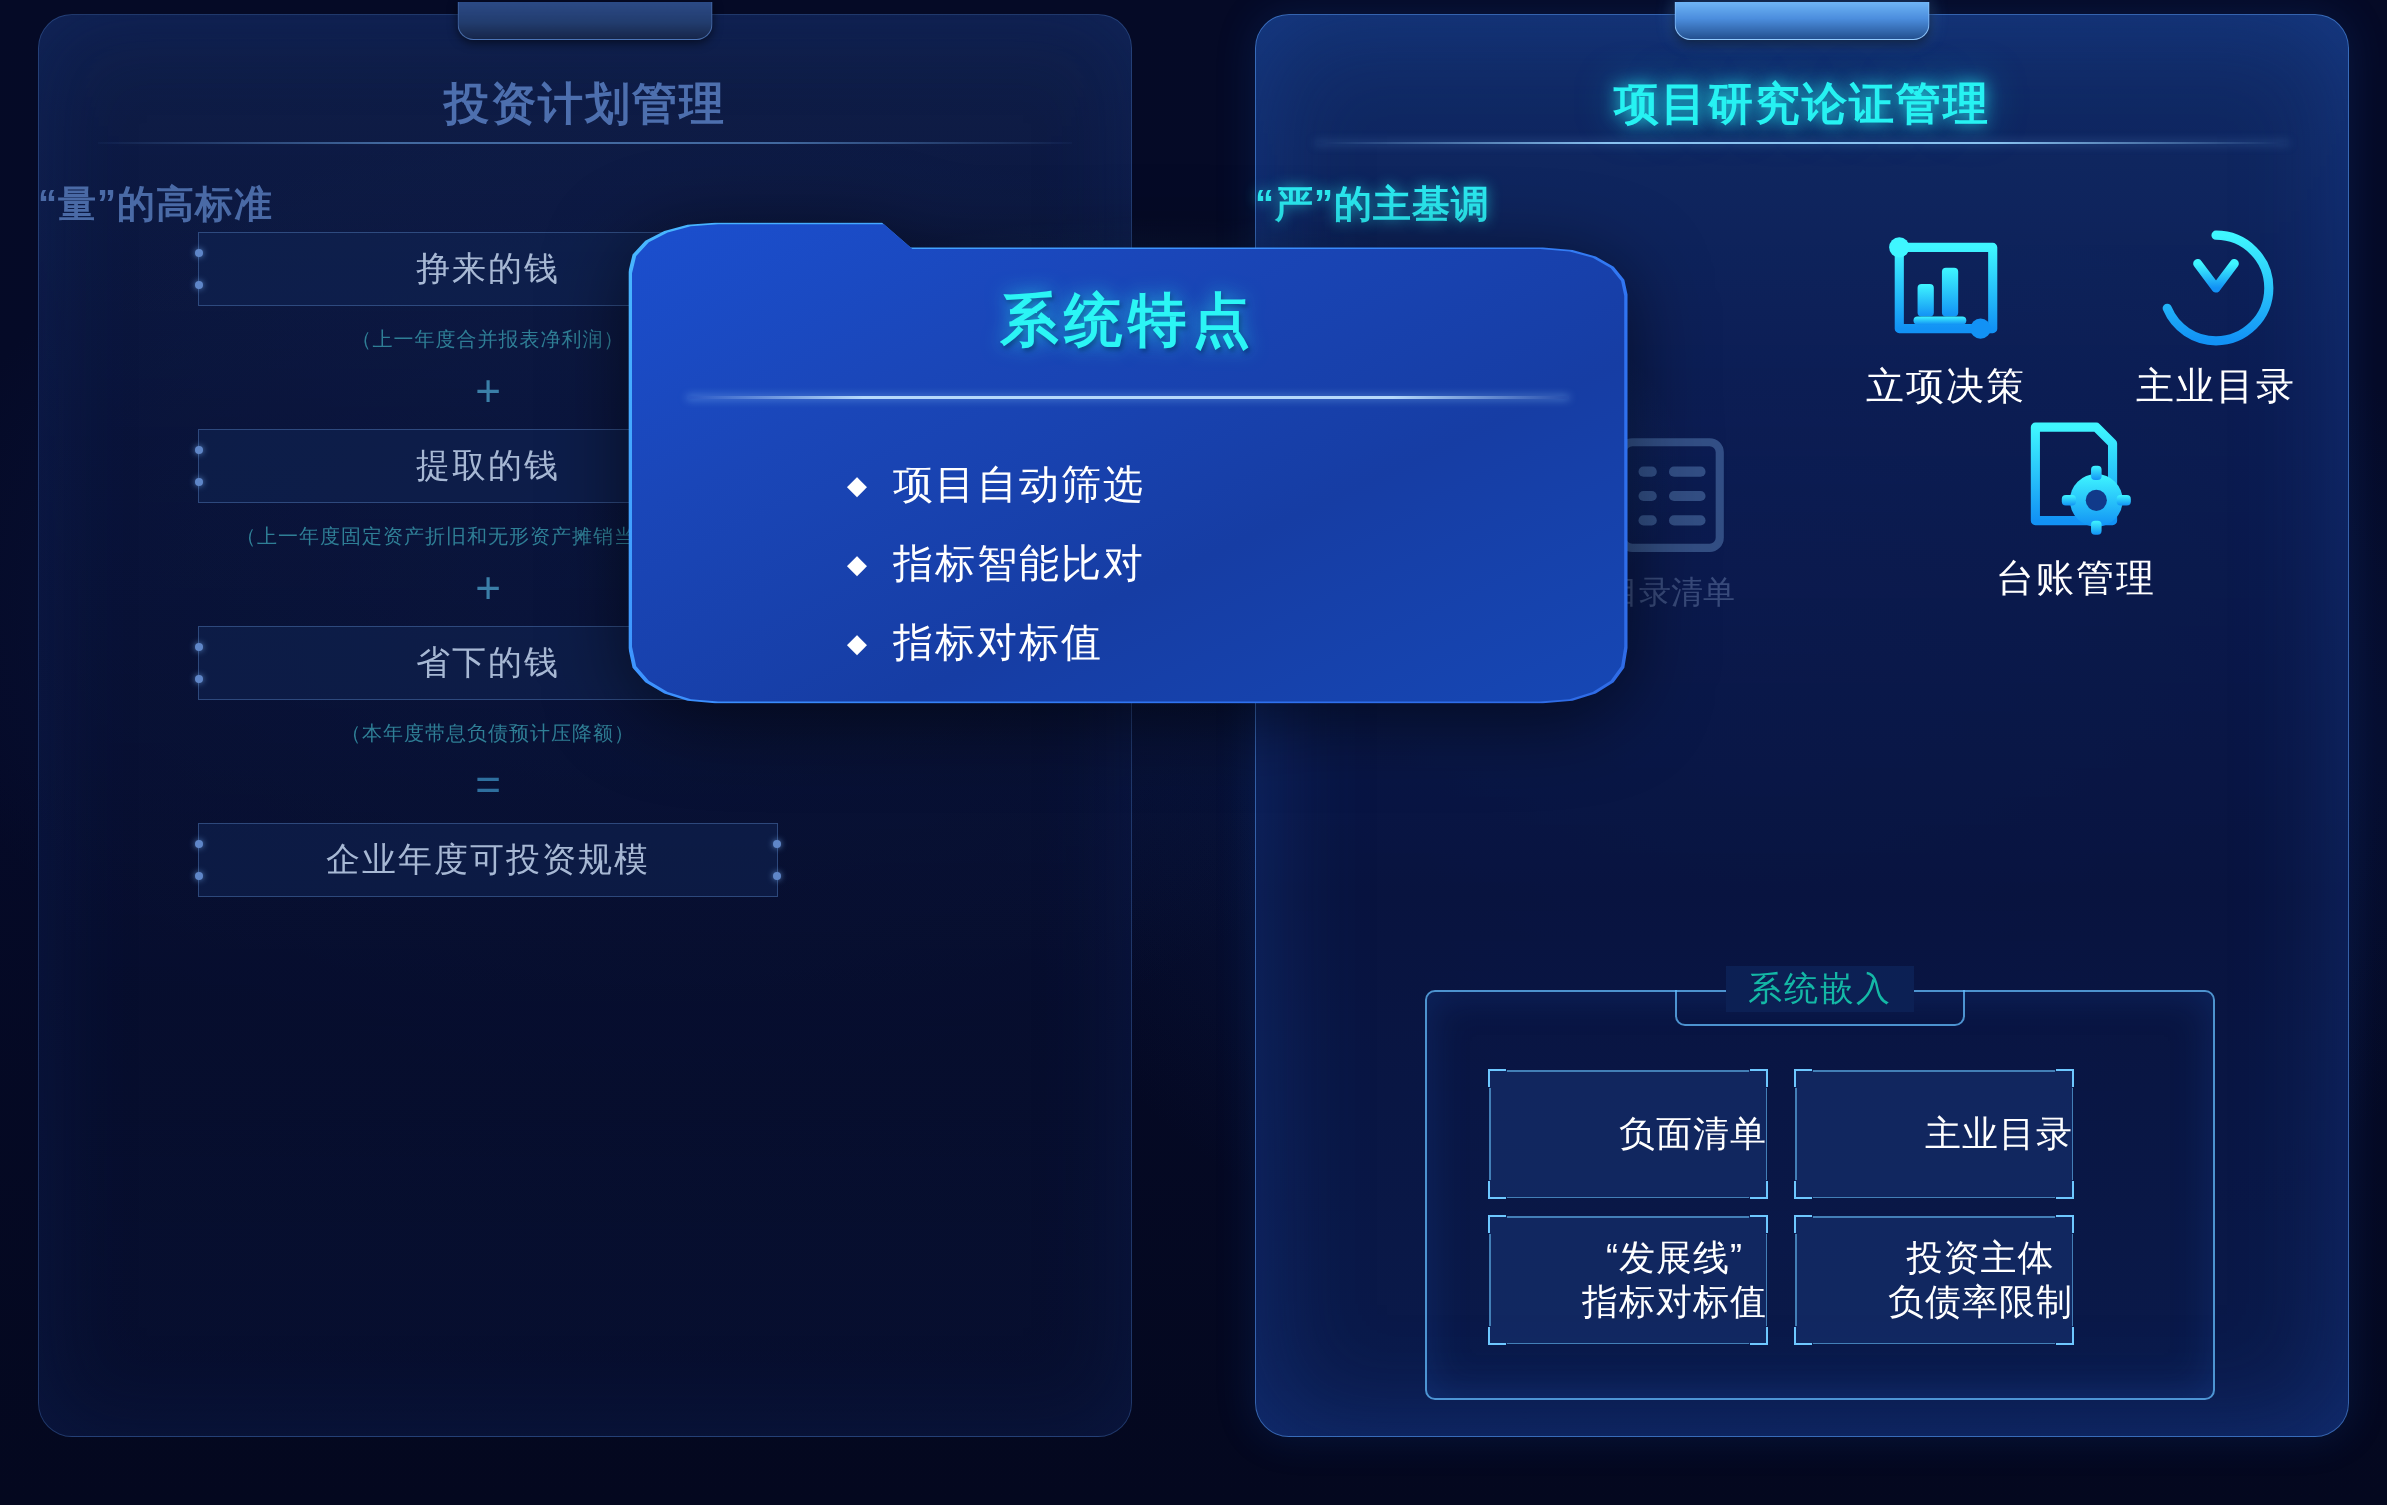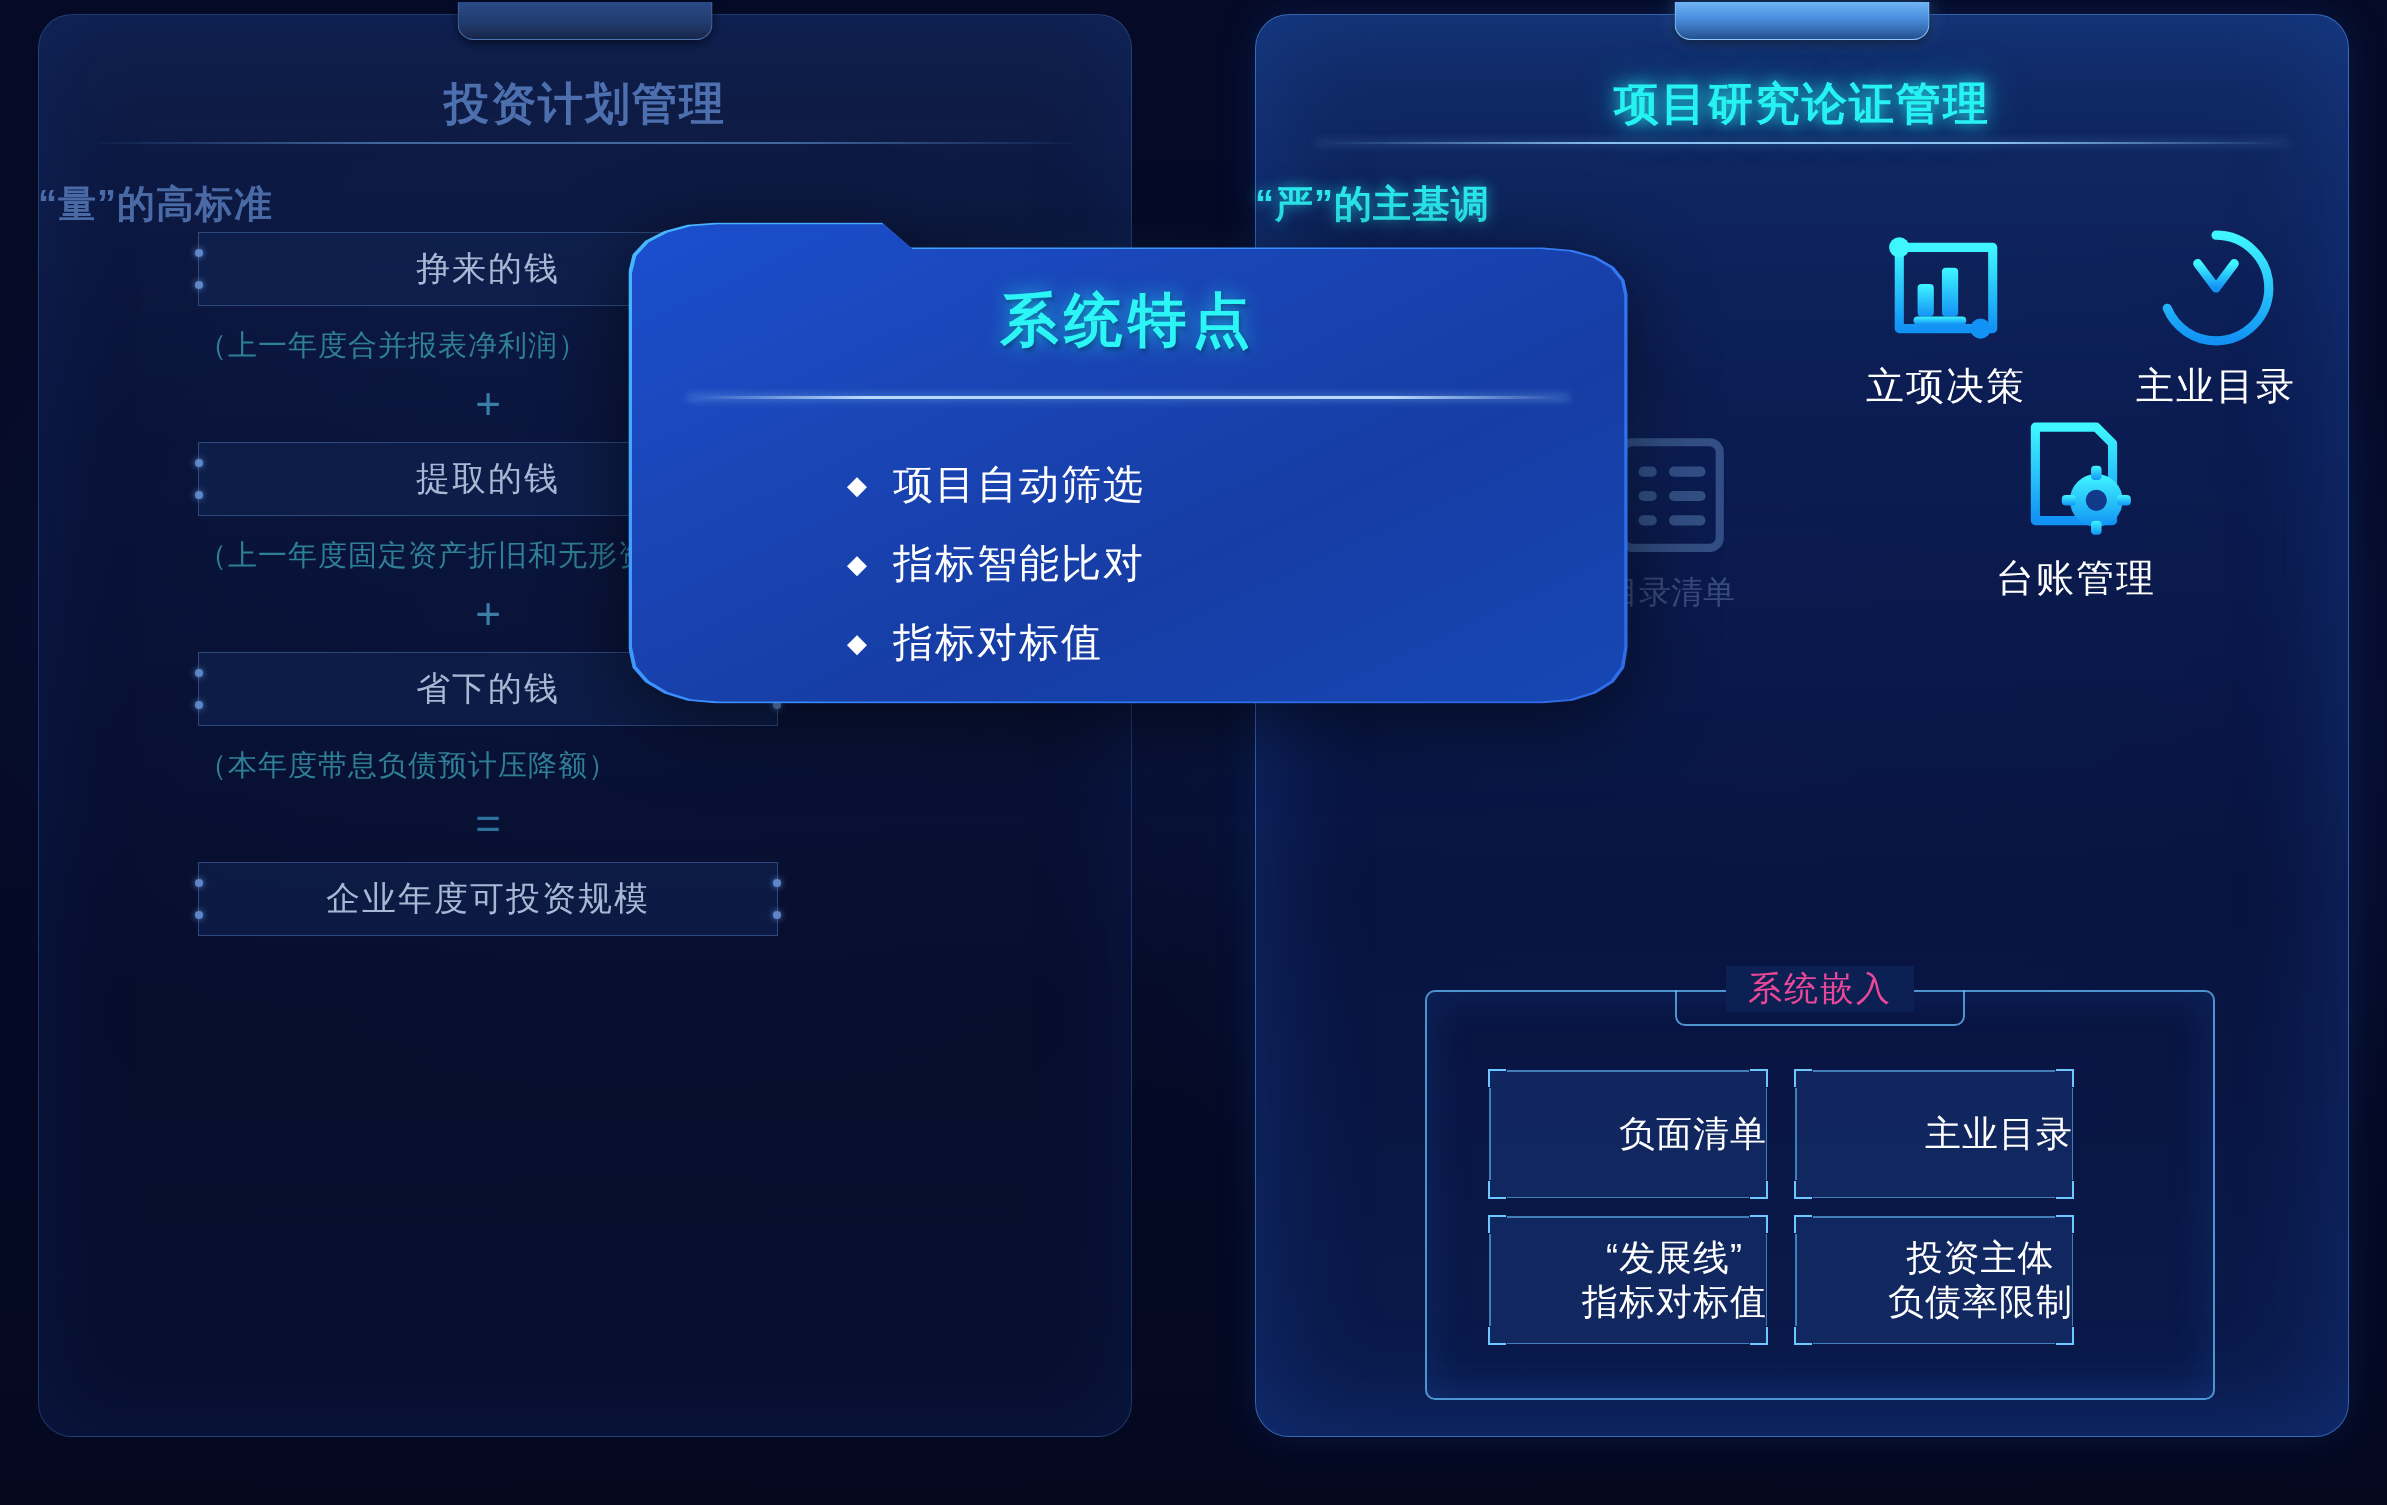--- a/index.html
+++ b/index.html
@@ -123,21 +123,21 @@
   .f-box .nub {
     position:absolute; width:8px; height:8px; border-radius:50%;
     background:#5f86c8; box-shadow:0 0 6px rgba(110,160,230,0.8);
   }
   .f-box .nub.l1 { left:-4px; top: 16px; }
   .f-box .nub.l2 { left:-4px; bottom: 16px; }
   .f-box .nub.r1 { right:-4px; top: 16px; }
   .f-box .nub.r2 { right:-4px; bottom: 16px; }
 
   .f-note {
-    color:#2f7f96; font-size:29px;
+    text-align:center; color:#2f7f96; font-size:20px;
     margin: 20px 0 0 0; letter-spacing:1px; white-space:nowrap;
   }
   .f-op {
     text-align:center; color:#3b7fa8; font-size:44px; line-height:1;
     margin: 16px 0 16px 0; font-weight:300;
   }
   .f-op.eq { letter-spacing:0; color:#2e6f9e; }
 
   
   #folder-card {
@@ -226,21 +226,21 @@
   
   #embed-box {
     position:absolute; left: 1425px; top: 990px; width: 790px; height: 410px;
     border: 2px solid rgba(100,190,255,0.75);
     border-radius: 10px;
     box-shadow: inset 0 0 40px rgba(30,90,190,0.25);
   }
   #embed-legend {
     position:absolute; top: -26px; left: 50%; transform: translateX(-50%);
     padding: 0 22px;
-    color:#ec4899; font-size: 34px; letter-spacing: 2px;
+    color:#14b8a6; font-size: 34px; letter-spacing: 2px;
     background: #0c2054;
     white-space:nowrap;
   }
   #embed-legend-notch {
     position:absolute; top: -2px; left: 50%; transform: translateX(-50%);
     width: 290px; height: 36px;
     border: 2px solid rgba(100,190,255,0.75);
     border-top: none;
     border-radius: 0 0 10px 10px;
     background: linear-gradient(180deg, rgba(10,26,70,0.0), rgba(10,26,70,0.0));

